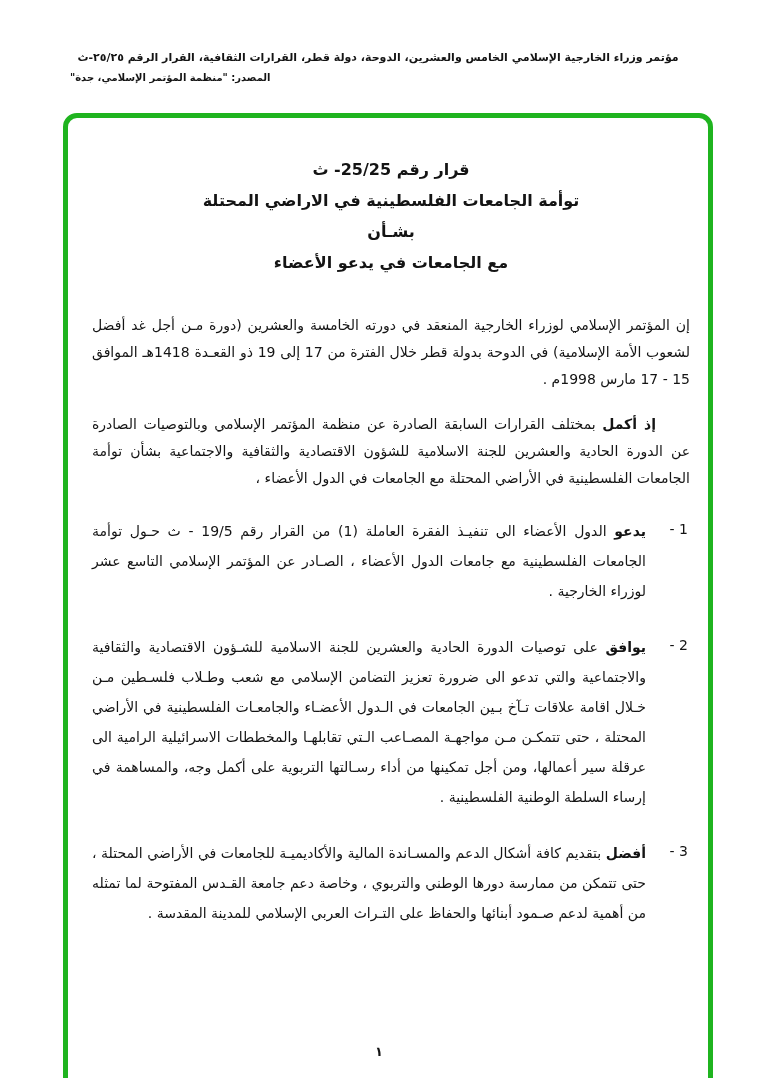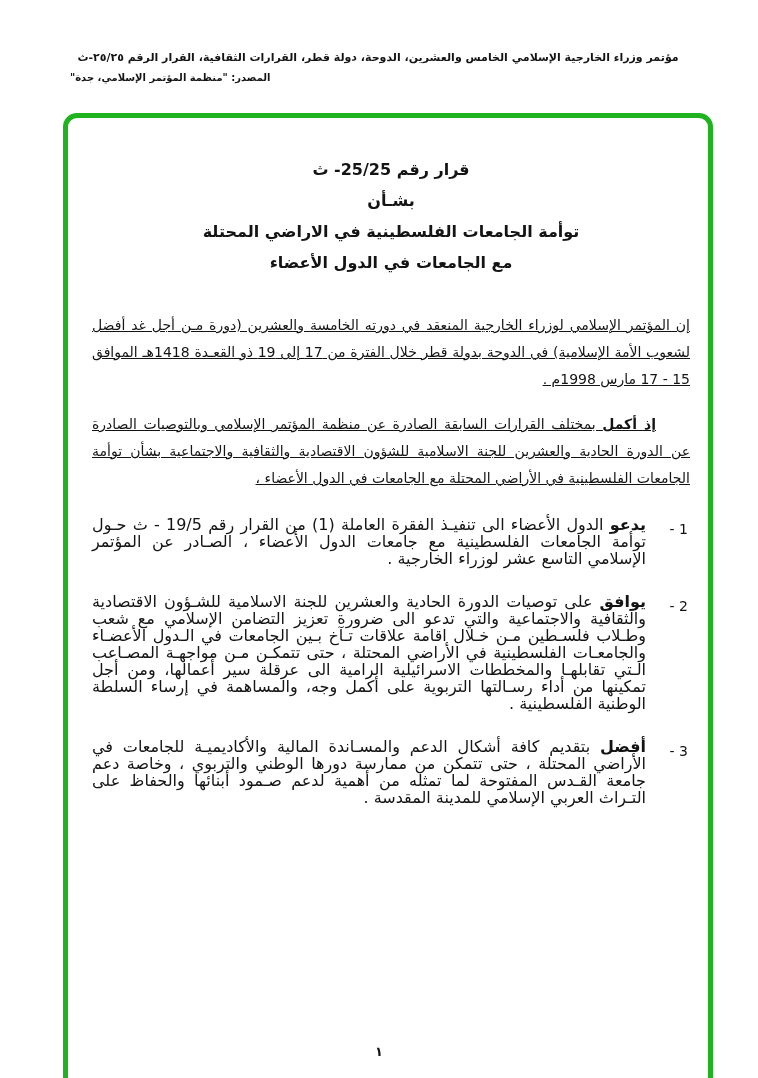--- a/index.html
+++ b/index.html
@@ -57,41 +57,40 @@
     font-weight: 700;
     font-size: 16px;
     line-height: 31px;
     margin-bottom: 34px;
   }
   .para {
     font-size: 14px;
     line-height: 27px;
     text-align: justify;
     margin: 0 0 18px 0;
-    text-decoration: underline;
   }
   .para.recall {
     text-indent: 34px;
     margin-bottom: 24px;
   }
   .res-item {
     position: relative;
     padding-right: 44px;
     margin-bottom: 26px;
   }
   .res-item .marker {
     position: absolute;
     right: 2px;
     top: 0;
     font-size: 14px;
     line-height: 27px;
   }
   .res-item .itext {
-    font-size: 16px;
-    line-height: 17px;
+    font-size: 14px;
+    line-height: 30px;
     text-align: justify;
     margin: 0;
   }
   b.lead {
     font-weight: 700;
   }
   .page-footer {
     position: absolute;
     top: 1044px;
     left: 0;
@@ -108,23 +107,23 @@
 
   <div class="doc-header">
     <div class="h-line1">مؤتمر وزراء الخارجية الإسلامي الخامس والعشرين، الدوحة، دولة قطر، القرارات الثقافية، القرار الرقم ٢٥/٢٥-ث</div>
     <div class="h-line2">المصدر:  "منظمة المؤتمر الإسلامي، جدة"</div>
   </div>
 
   <div class="decision-box">
 
     <div class="title-block">
       <div>قرار رقم 25/25- ث</div>
+      <div>توأمة الجامعات الفلسطينية في الاراضي المحتلة</div>
       <div>بشـأن</div>
-      <div>توأمة الجامعات الفلسطينية في الاراضي المحتلة</div>
-      <div>مع الجامعات في الدول الأعضاء</div>
+      <div>مع الجامعات في يدعو الأعضاء</div>
     </div>
 
     <p class="para intro">إن المؤتمر الإسلامي لوزراء الخارجية المنعقد في دورته الخامسة والعشرين (دورة مـن أجل غد أفضل لشعوب الأمة الإسلامية) في الدوحة بدولة قطر خلال الفترة من 17 إلى 19 ذو القعـدة 1418هـ الموافق 15 - 17 مارس 1998م .</p>
 
     <p class="para recall">
       <b class="lead">إذ أكمل</b><span> بمختلف القرارات السابقة الصادرة عن منظمة المؤتمر الإسلامي  وبالتوصيات الصادرة عن الدورة الحادية والعشرين للجنة الاسلامية للشؤون الاقتصادية والثقافية والاجتماعية بشأن توأمة الجامعات الفلسطينية في الأراضي المحتلة مع الجامعات في الدول الأعضاء ،</span>
     </p>
 
     <div class="res-item">
       <span class="marker">1 -</span>

